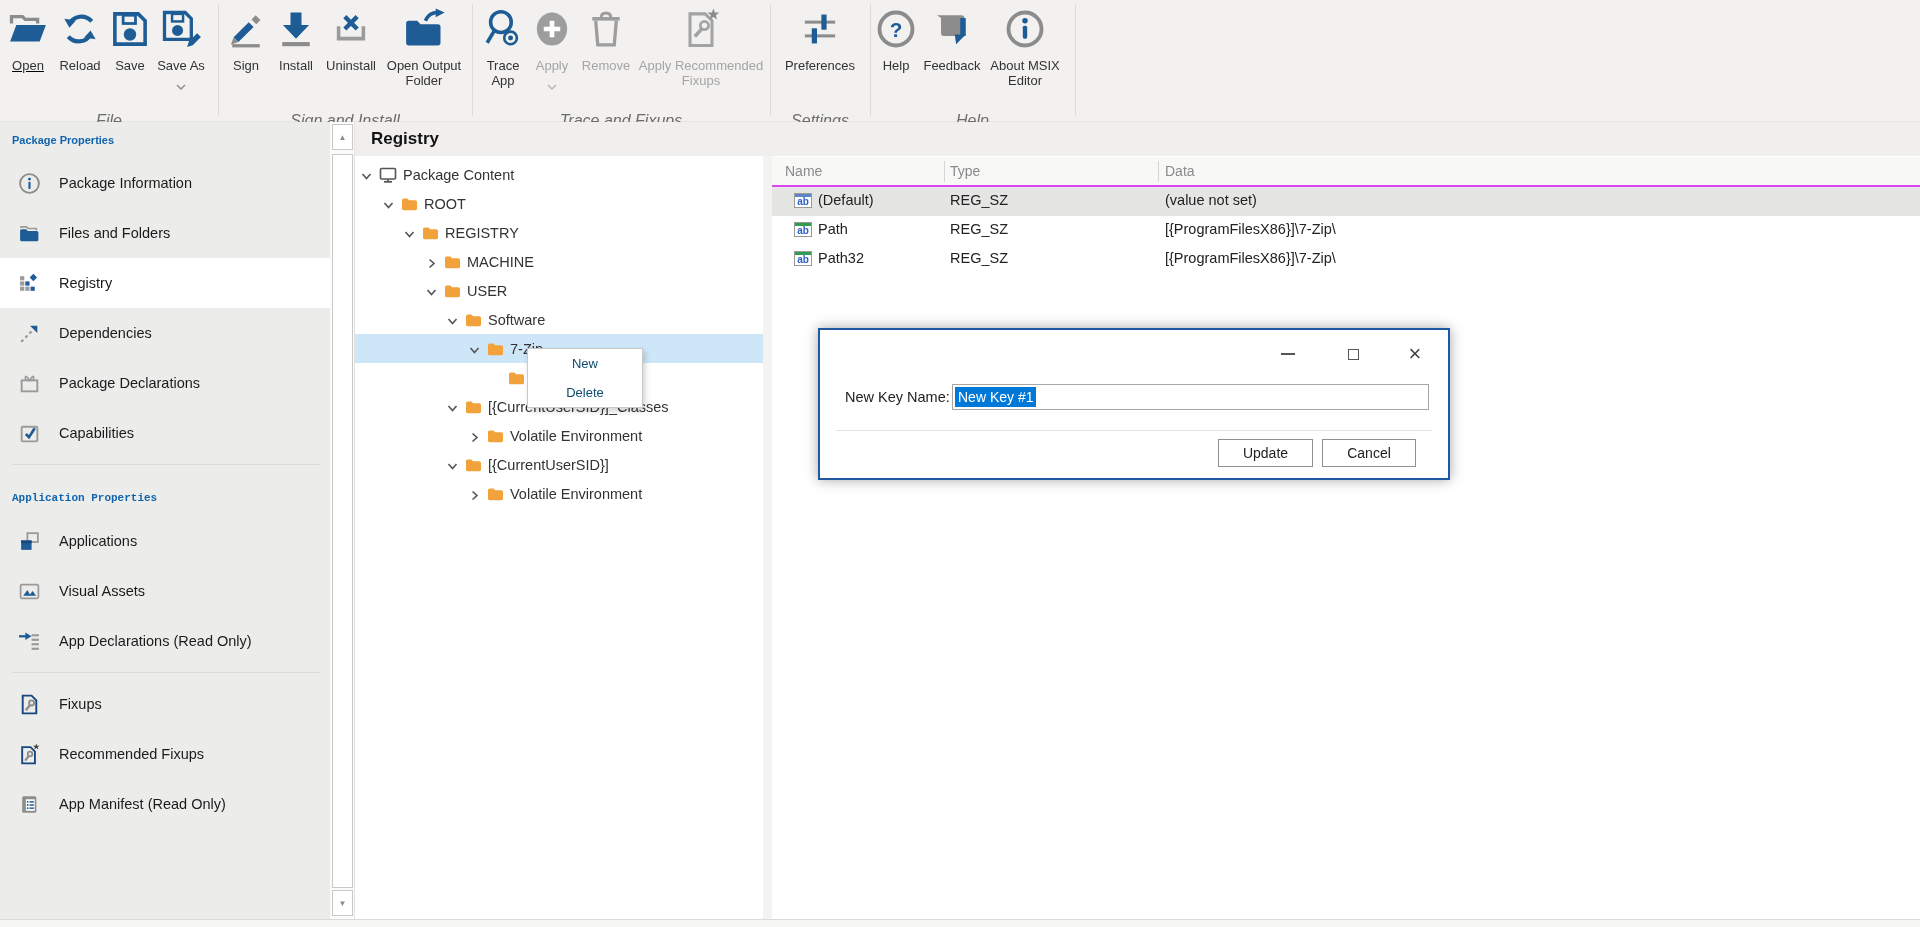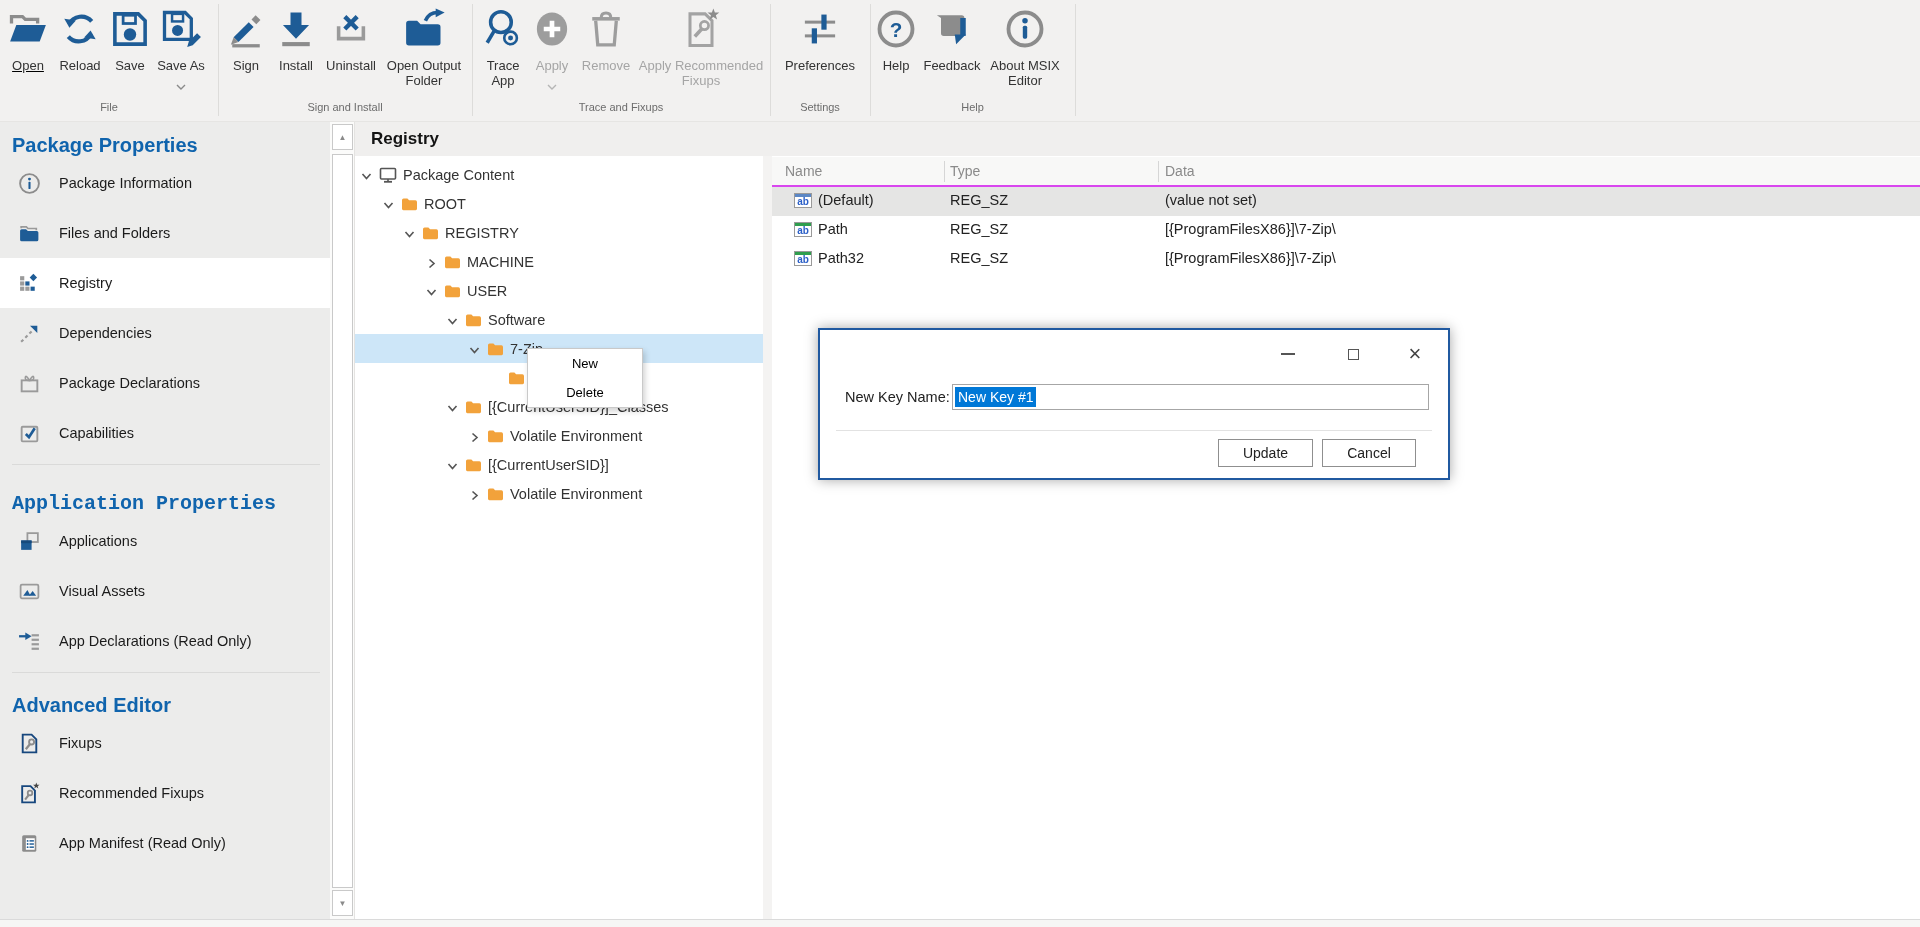--- a/index.html
+++ b/index.html
@@ -2,29 +2,29 @@
 <html><head>
 <meta charset="utf-8">
 <style>
   html,body{margin:0;padding:0;}
   body{width:1920px;height:927px;position:relative;overflow:hidden;background:#ffffff;
        font-family:"Liberation Sans",sans-serif;-webkit-font-smoothing:antialiased;}
 
   
   #ribbon{position:absolute;left:0;top:0;width:1920px;height:121px;background:#f2f1f0;border-bottom:1px solid #e6e5e3;}
   .rsep{position:absolute;top:4px;height:112px;width:1px;background:#dddcda;}
-  .rgl{position:absolute;top:101px;font-size:11px;color:#6c6c6c;text-align:center;}
+  .rgl{position:absolute;top:112px;font-size:16px;color:#6c6c6c;text-align:center;font-style:italic;}
   .rbtn{position:absolute;top:7px;display:flex;flex-direction:column;align-items:center;cursor:default;}
   .rbtn .lbl{font-size:13px;color:#333;text-align:center;line-height:15px;margin-top:3px;}
   .rbtn.disabled .lbl{color:#a5a5a5;}
   .chevdn{margin-top:3px;}
 
   
   #sidebar{position:absolute;left:0;top:122px;width:330px;height:797px;background:#ececeb;}
-  .shead{font-weight:bold;font-size:20px;color:#1064ad;}
+  .shead{font-weight:bold;font-size:11px;color:#1064ad;}
   .sh1{padding:12px 0 0 12px;height:24px;}
   .sh2{padding:21px 0 0 12px;height:24px;font-family:Liberation Mono, monospace;}
   .sh3{padding:15px 0 0 12px;height:24px;}
   .sitem{height:50px;display:flex;align-items:center;padding-left:17px;font-size:14.5px;color:#1b1b1b;}
   .sitem.selected{background:#ffffff;}
   .sitem .sic{width:24px;height:24px;margin-right:18px;flex:none;display:flex;align-items:center;justify-content:center;}
   .ssep{height:1px;background:#dadad9;margin:6px 10px 6px 12px;}
 
   
   #sbar{position:absolute;left:330px;top:122px;width:24px;height:797px;background:#fbfbfa;border-right:1px solid #e4e3e1;}
@@ -58,21 +58,21 @@
   .abicon{position:absolute;left:22px;top:6px;width:18px;height:15px;border:1px solid #9a9a9a;
           background:#fff;box-sizing:border-box;}
   .abicon .bar{display:block;height:3px;}
   .abicon.blue .bar{background:#5b87c5;}
   .abicon.green .bar{background:#2f9e4e;}
   .abicon .abtxt{display:block;font-size:10px;font-weight:bold;color:#2b5fc7;text-align:center;line-height:10px;}
 
   
   #ctxmenu{position:absolute;left:527px;top:348px;width:114px;background:#ffffff;border:1px solid #c9c9c9;
            box-shadow:2px 3px 6px rgba(0,0,0,0.18);z-index:40;}
-  .mitem{height:29px;display:flex;align-items:center;justify-content:center;font-size:13px;color:#000000;}
+  .mitem{height:29px;display:flex;align-items:center;justify-content:center;font-size:13px;color:#0c4a6e;}
 
   
   #dialog{position:absolute;left:818px;top:328px;width:628px;height:148px;background:#ffffff;
           border:2px solid #2059a0;box-shadow:0 0 12px rgba(0,0,0,0.35);z-index:50;}
   .dctl{position:absolute;top:12px;width:28px;height:24px;display:flex;align-items:center;justify-content:center;}
   .glyph-min{width:14px;height:2px;background:#555;}
   .glyph-max{width:11px;height:11px;border:1.5px solid #555;box-sizing:border-box;}
   .glyph-close{font-size:22px;color:#444;line-height:20px;}
   #dlabel{position:absolute;left:25px;top:59px;font-size:14.5px;color:#222;}
   #dinput{position:absolute;left:132px;top:54px;width:477px;height:26px;border:1px solid #a6a6a6;background:#fff;
@@ -372,21 +372,20 @@
           <rect x="13" y="4" width="7" height="2.1" fill="#9a9a9a"></rect>
           <rect x="13" y="8.3" width="7" height="2.1" fill="#9a9a9a"></rect>
           <rect x="13" y="12.6" width="7" height="2.1" fill="#9a9a9a"></rect>
           <rect x="13" y="16.9" width="7" height="2.1" fill="#9a9a9a"></rect>
         </svg>
       </span>
     <span>App Declarations (Read Only)</span>
   </div>
 
   <div class="ssep"></div>
-  <div class="shead sh3">Advanced Editor</div>
 
   <div class="sitem">
     <span class="sic">
         <svg width="23" height="23" viewBox="0 0 22 22">
           <path d="M4.5 2.5 h8.5 l4.5 4.5 v12.5 H4.5 z" stroke="#17477e" stroke-width="1.8" fill="none"></path>
           <circle cx="13" cy="9.5" r="2.4" stroke="#8c8c8c" stroke-width="1.8" fill="none"></circle>
           <line x1="7.5" y1="16.5" x2="11.5" y2="11.5" stroke="#8c8c8c" stroke-width="2.2"></line>
         </svg>
       </span>
     <span>Fixups</span>

